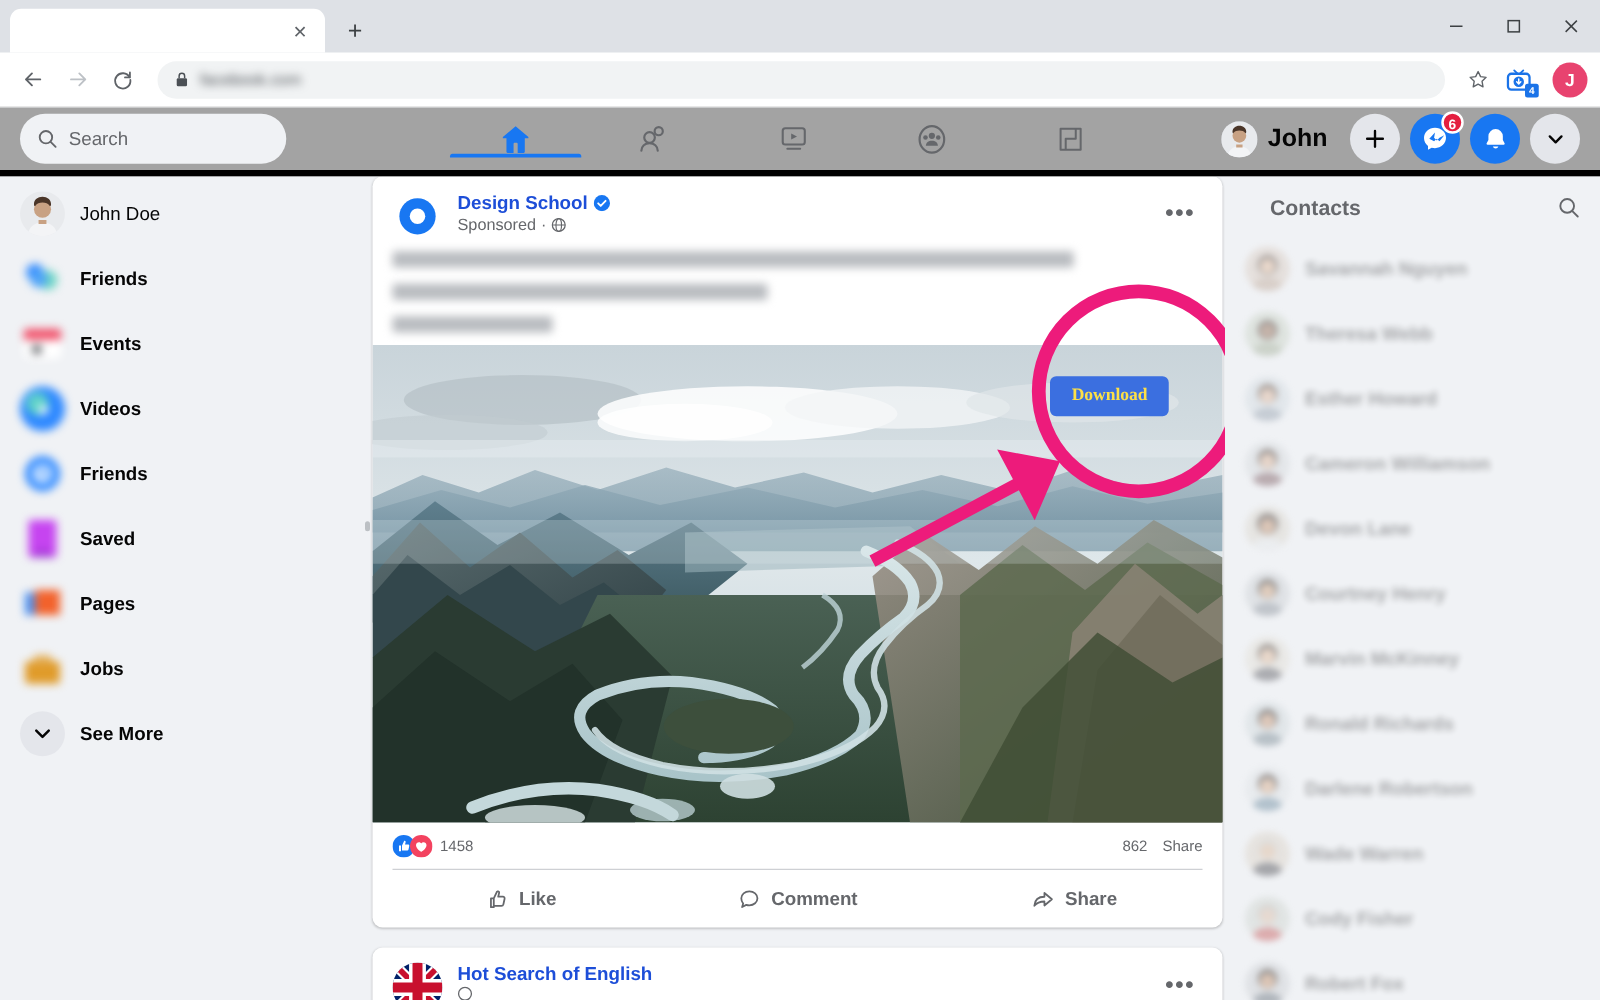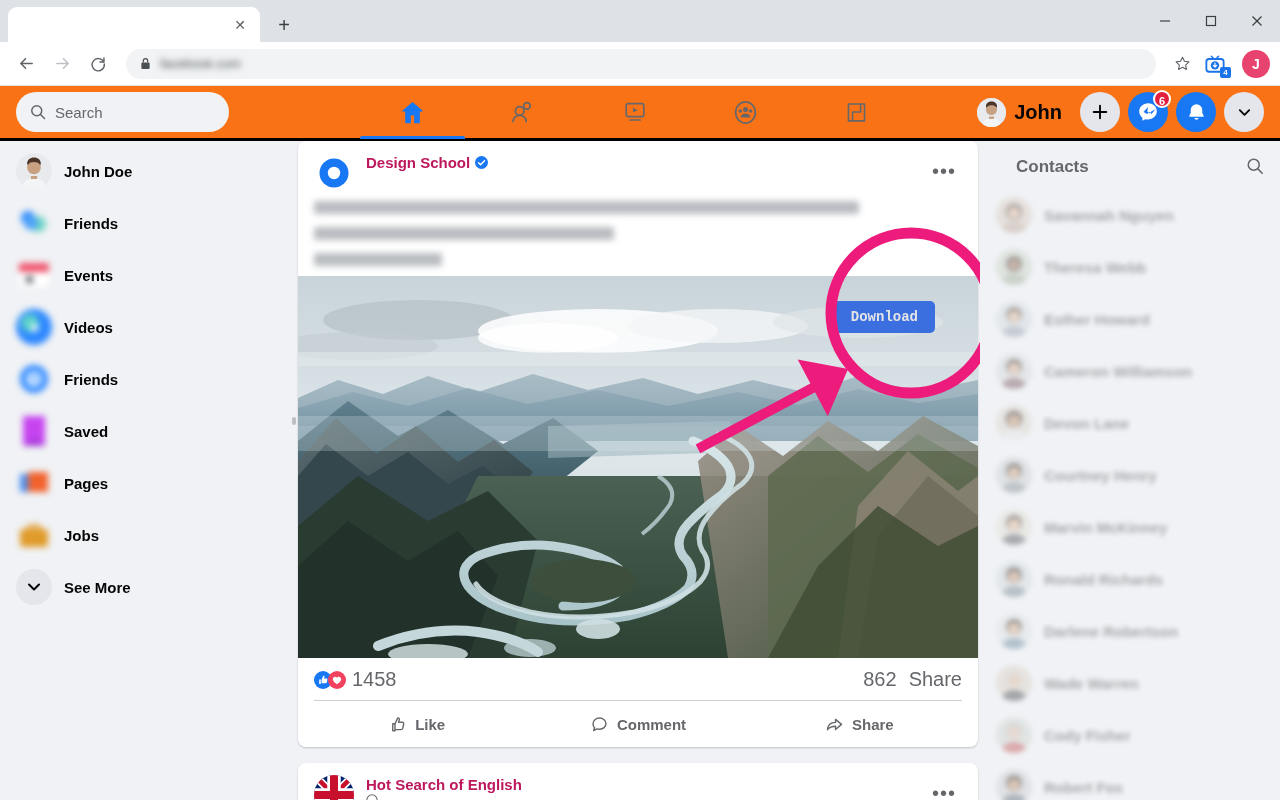--- a/index.html
+++ b/index.html
@@ -76,22 +76,22 @@
     background: #e8436f; color: #fff; font-size: 14px; font-weight: bold;
     display: flex; align-items: center; justify-content: center;
     margin-left: 8px; cursor: pointer;
   }
 
   
   .fb { position: absolute; top: 86px; left: 0; right: 0; bottom: 0;
         background: #f0f2f5; }
 
   .fb-header {
-    height: 55px; background: #f97316; display: flex; 
-    border-bottom: 3px solid #000000; position: relative; z-index: 5;
+    height: 55px; background: #a3a3a3; display: flex; align-items: center;
+    border-bottom: 5px solid #000000; position: relative; z-index: 5;
   }
   .fb-left { width: 296px; display: flex; align-items: center; padding-left: 16px;
              gap: 8px; flex: none; }
   .fb-search {
     width: 213px; height: 40px; background: #f0f2f5; border-radius: 20px;
     display: flex; align-items: center; padding: 0 14px; gap: 9px; cursor: text;
   }
   .fb-search-ph { font-size: 15px; color: #65676b; }
 
   .fb-nav { flex: 1; display: flex; align-items: stretch; justify-content: center; }
@@ -133,67 +133,67 @@
 
   .sidebar { width: 296px; flex: none; padding: 8px 8px 0 8px; position: relative; }
   .side-item {
     display: flex; align-items: center; gap: 12px; height: 44px;
     padding: 0 8px; border-radius: 8px; cursor: pointer; margin-bottom: 8px;
   }
   .side-ico { width: 36px; height: 36px; border-radius: 50%; flex: none;
               overflow: hidden; display: flex; align-items: center; justify-content: center; }
   .side-ico.blurred { filter: blur(3.4px); }
   .side-label { font-size: 15px; font-weight: 600; color: #050505; }
-  .side-label.name { font-weight: bold; }
+  .side-label.name { font-weight: normal; }
   .side-ico.chev { background: #e4e6eb; color: #050505; }
   .side-scroll {
     position: absolute; right: 0px; top: 276px; width: 4px; height: 8px;
     background: #bcc0c4; border-radius: 2px;
   }
 
   .feed { flex: 1; display: flex; justify-content: center; overflow: hidden;
           padding-top: 0px; }
   .feed-inner { width: 680px; }
 
   .card { background: #fff; border-radius: 8px; box-shadow: 0 1px 2px rgba(0,0,0,.2);
           margin-bottom: 16px; }
 
   .post-head { display: flex; align-items: flex-start; padding: 12px 16px 0 16px; }
   .post-avatar { width: 40px; height: 40px; border-radius: 50%; flex: none;
                  margin-right: 12px; overflow: hidden; }
   .post-meta { flex: 1; padding-top: 1px; }
   .post-name-row { display: flex; align-items: center; gap: 5px; }
-  .post-name { font-size: 15px; font-weight: bold; color: #be185d; cursor: pointer; }
+  .post-name { font-size: 15px; font-weight: bold; color: #1d4ed8; cursor: pointer; }
   .post-sub { font-size: 13px; color: #65676b; display: flex; align-items: center; gap: 4px;
               margin-top: 1px; }
   .post-more {
     width: 36px; height: 36px; border-radius: 50%; display: flex; align-items: center;
     justify-content: center; color: #65676b; cursor: pointer; font-size: 20px;
     letter-spacing: 1px; line-height: 0; flex: none;
   }
 
   .post-text { padding: 8px 16px 10px 16px; }
   .blurline { height: 13px; background: #b9bcc0; border-radius: 2px;
               filter: blur(3.2px); margin-bottom: 13px; }
 
   .post-media { position: relative; line-height: 0; }
   .landscape { width: 680px; height: 382px; display: block; }
 
   .dl-btn {
     position: absolute; top: 25px; right: 43px;
-    background: #3b6fe0; color: #e5e5e5; font-size: 14px; font-weight: bold;
+    background: #3b6fe0; color: #fde047; font-size: 14px; font-weight: bold;
     padding: 9px 17px; border-radius: 5px; cursor: pointer; line-height: 1;
-    border: none; font-family: Liberation Mono, monospace;
+    border: none; font-family: Liberation Serif, serif;
   }
 
   .annot { position: absolute; inset: 0; pointer-events: none; overflow: visible; }
 
   .post-stats {
     display: flex; align-items: center; justify-content: space-between;
-    padding: 10px 16px 9px 16px; font-size: 20px; color: #65676b;
+    padding: 10px 16px 9px 16px; font-size: 12px; color: #65676b;
   }
   .reactions { display: flex; align-items: center; gap: 6px; }
   .react-icons { display: flex; }
   .react-icons span:nth-child(2) { margin-left: -4px; }
   .stat-right { display: flex; gap: 12px; cursor: pointer; }
   .divider { height: 1px; background: #ced0d4; margin: 0 16px; }
 
   .post-actions { display: flex; padding: 4px 8px; }
   .action {
     flex: 1; height: 38px; display: flex; align-items: center; justify-content: center;
@@ -510,20 +510,31 @@
                     <circle cx="20" cy="20" r="6.2" fill="#fff"></circle>
                   </svg>
               </div>
               <div class="post-meta">
                 <div class="post-name-row">
                   <span class="post-name">Design School</span>
                   <span style="display:flex">
                     <svg width="13" height="13" viewBox="0 0 14 14">
                         <circle cx="7" cy="7" r="7" fill="#1877f2"></circle>
                         <path d="M3.8 7.2l2.2 2.2 4.2-4.4" fill="none" stroke="#fff" stroke-width="1.6" stroke-linecap="round" stroke-linejoin="round"></path>
+                      </svg>
+                  </span>
+                </div>
+                <div class="post-sub">
+                  <span>Sponsored</span>
+                  <span>·</span>
+                  <span style="display:flex">
+                    <svg width="12" height="12" viewBox="0 0 14 14">
+                        <circle cx="7" cy="7" r="6" fill="none" stroke="#65676b" stroke-width="1.2"></circle>
+                        <ellipse cx="7" cy="7" rx="2.6" ry="6" fill="none" stroke="#65676b" stroke-width="1.1"></ellipse>
+                        <line x1="1.2" y1="7" x2="12.8" y2="7" stroke="#65676b" stroke-width="1.1"></line>
                       </svg>
                   </span>
                 </div>
               </div>
               <div class="post-more">•••</div>
             </div>
 
             <div class="post-text">
               <div class="blurline" style="width:545px"></div>
               <div class="blurline" style="width:300px"></div>

